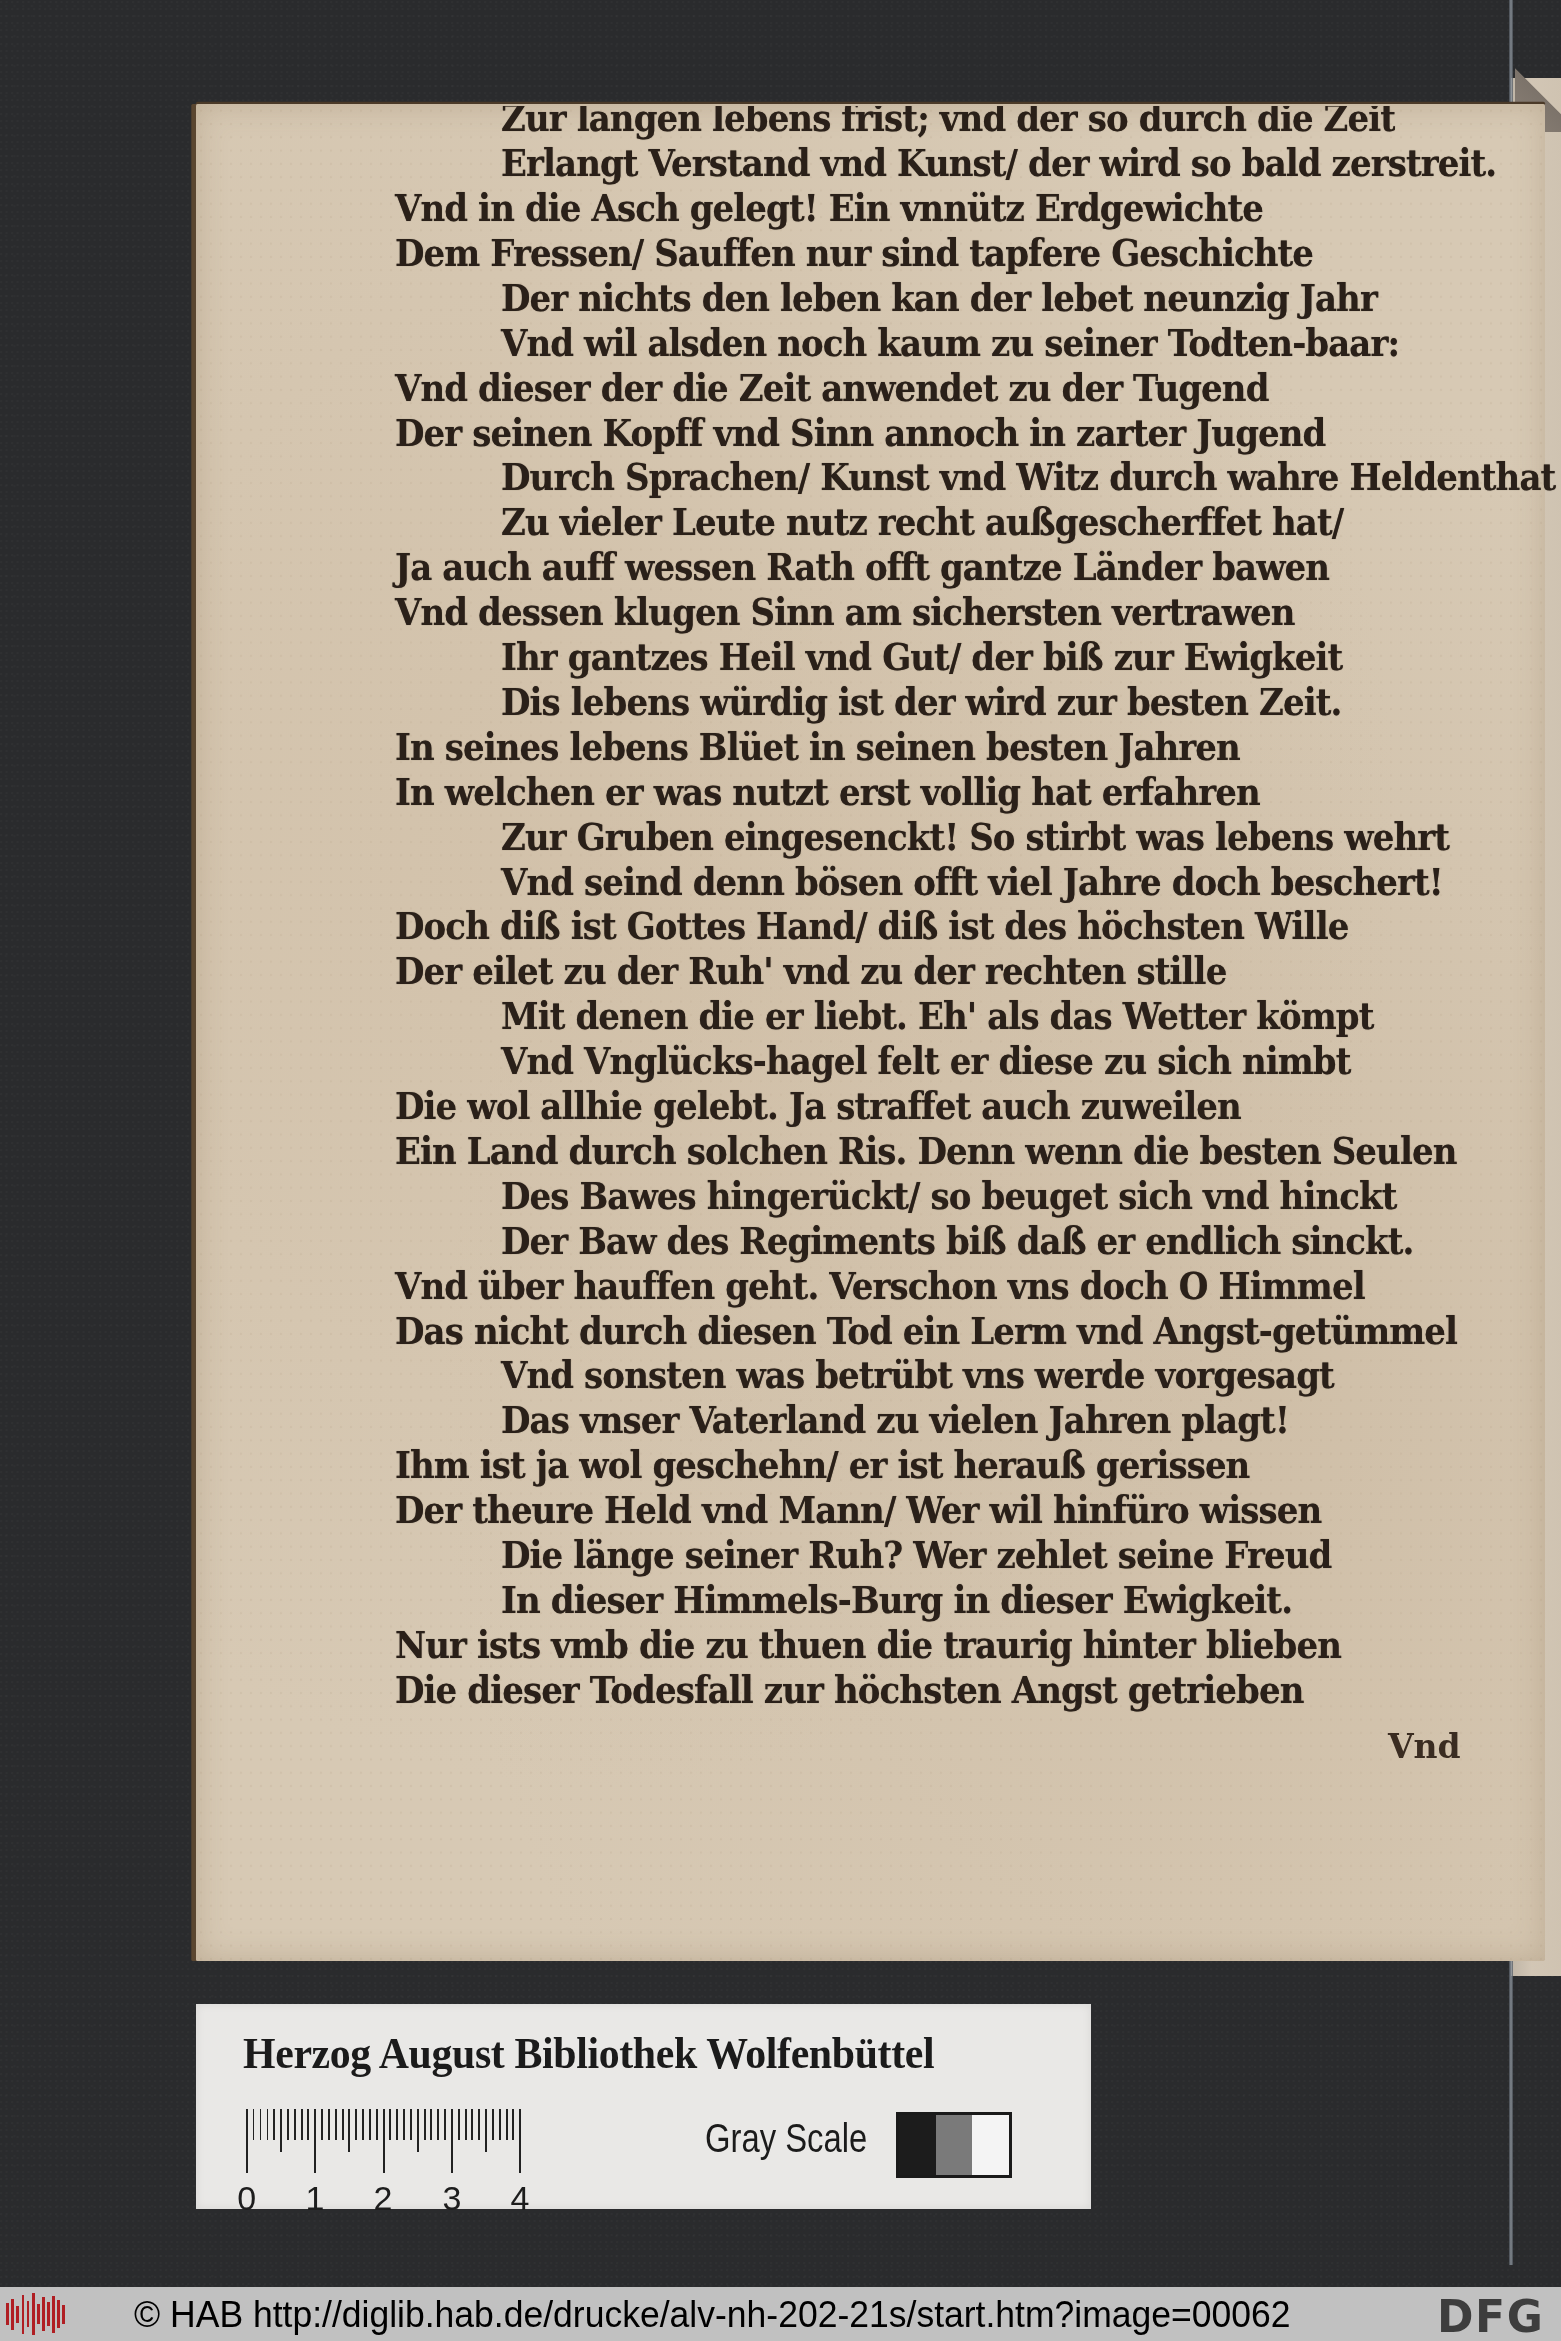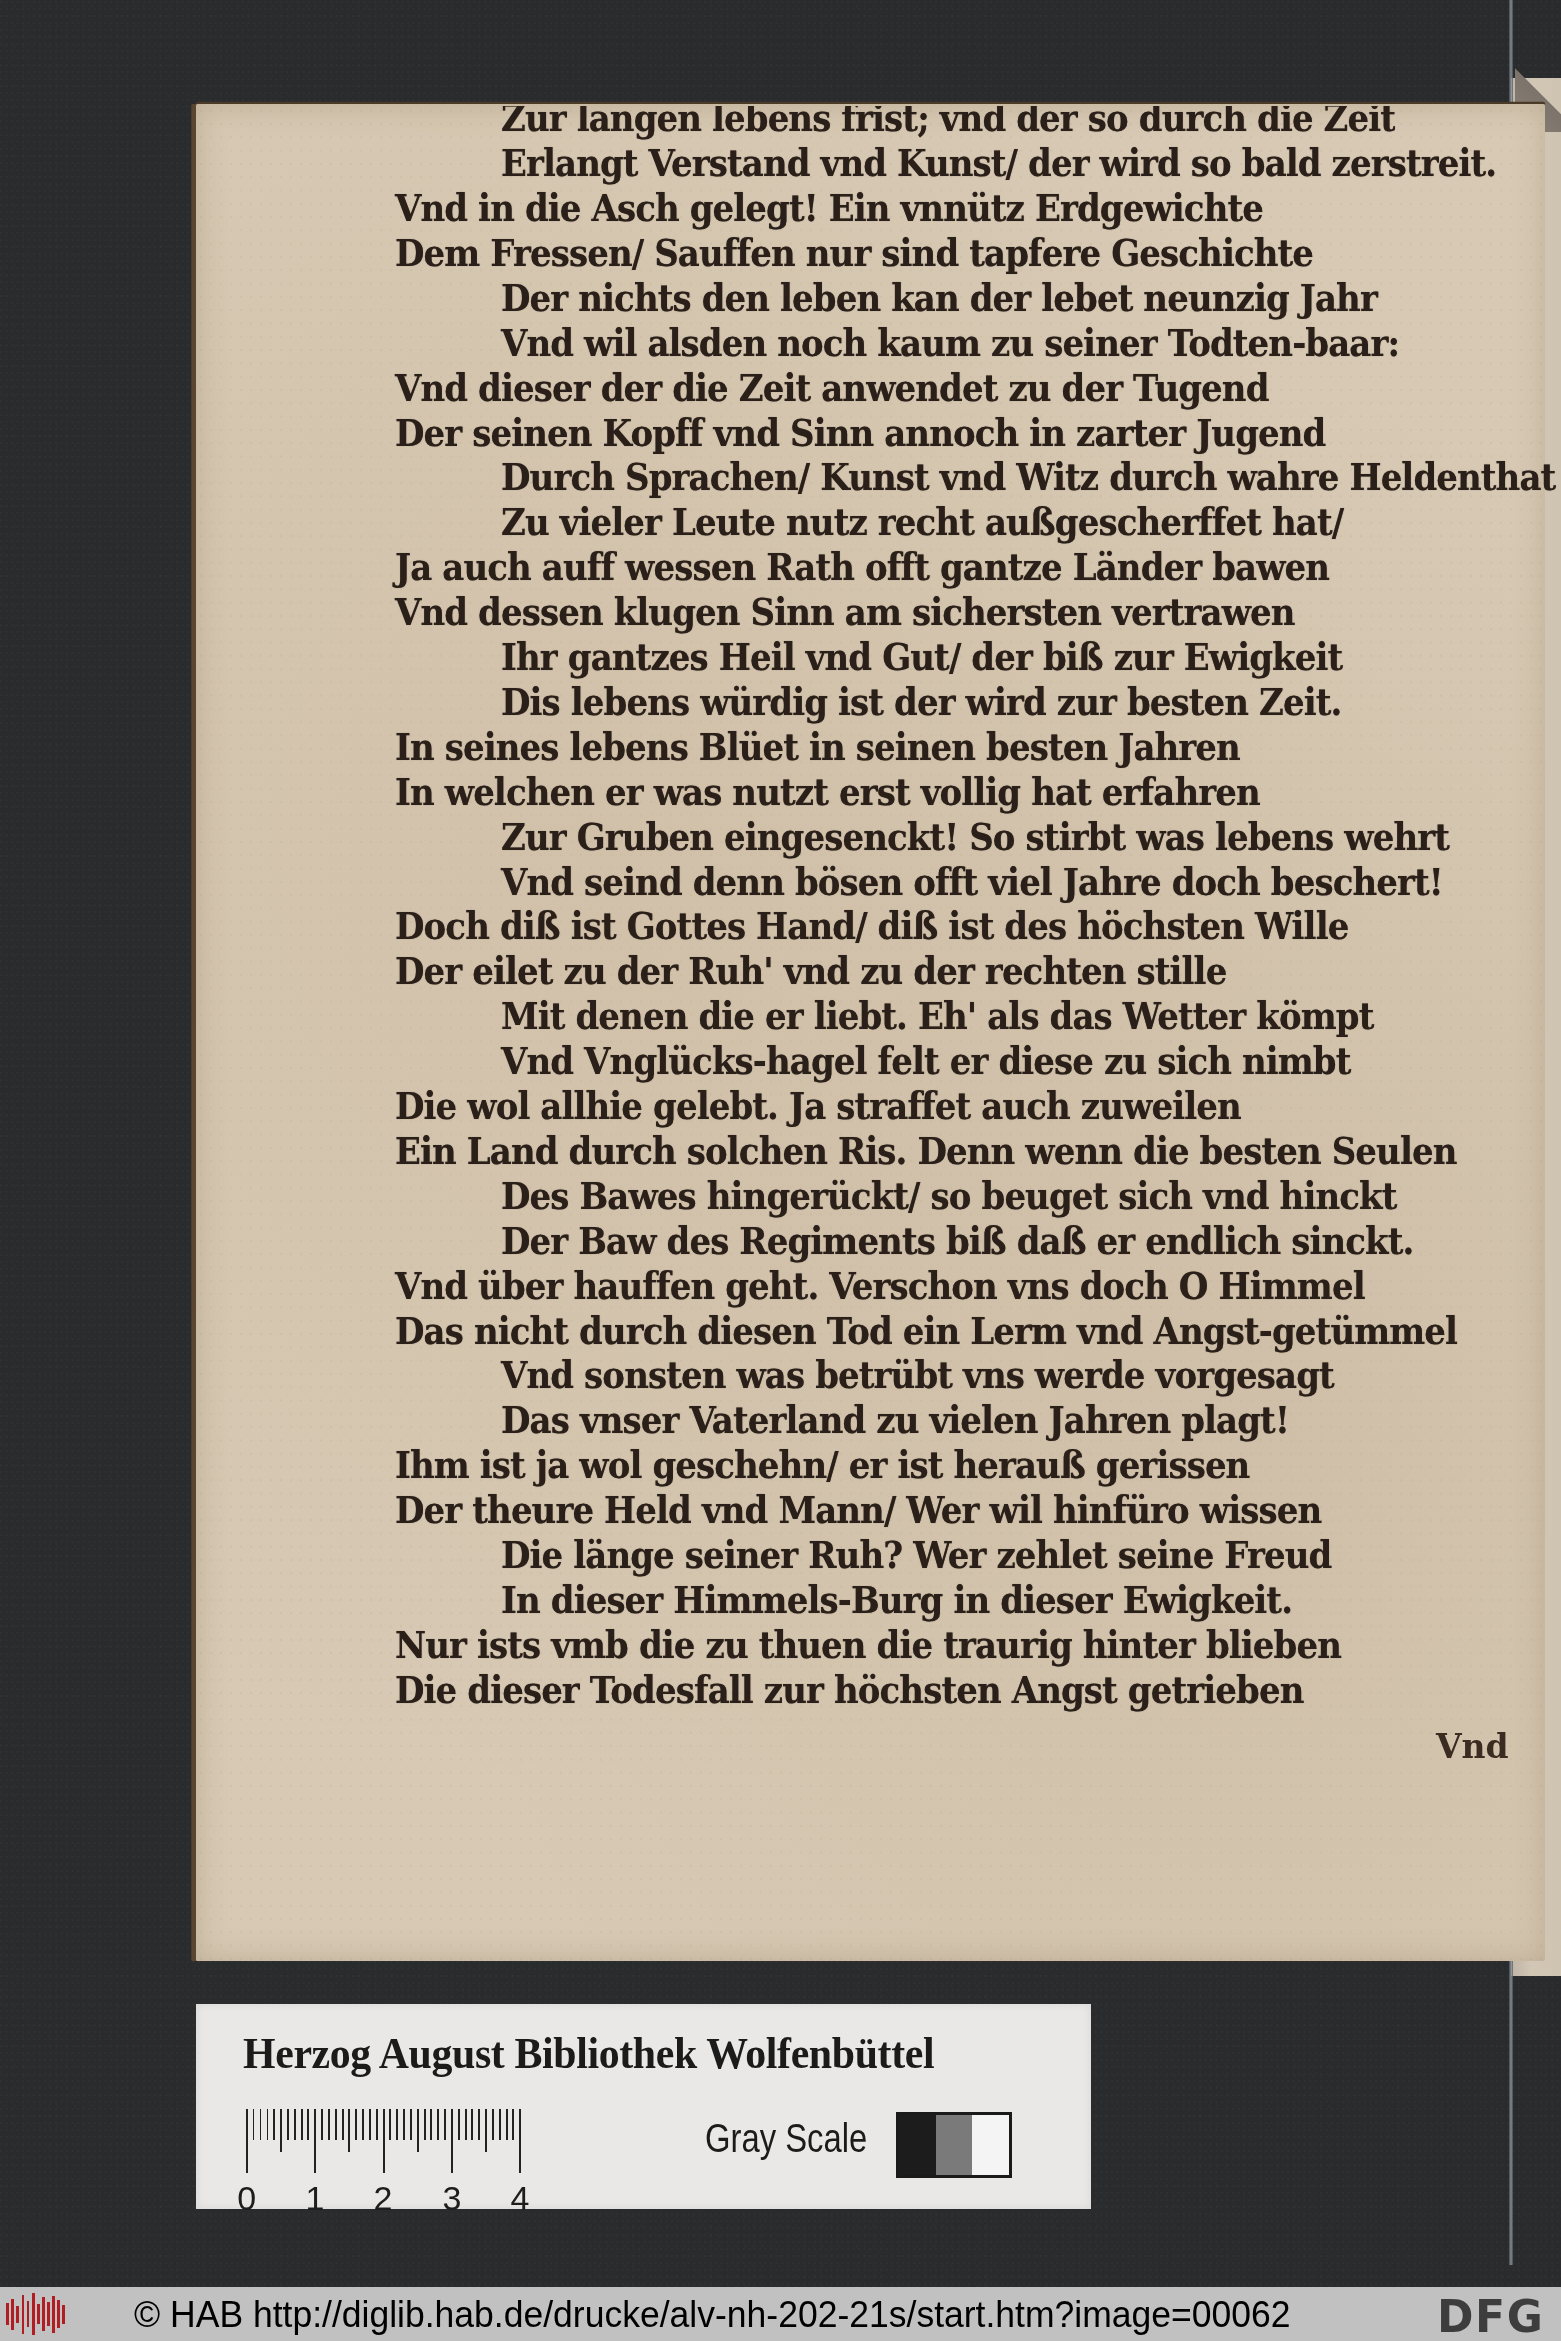--- a/index.html
+++ b/index.html
@@ -50,21 +50,21 @@
     }
     .line {
       position: absolute; white-space: nowrap;
       transform: scaleY(1.08); transform-origin: left center;
       text-shadow: 0 0 0.8px rgba(40,30,20,.6);
     }
     .line.indent { left: 305px; }
     .line.flush  { left: 199px; }
     .line.clipped { clip-path: inset(11px 0 0 0); }
     .catchword {
-      position: absolute; left: 1240px; top: 1623px;
+      position: absolute; left: 1192px; top: 1623px;
       font-size: 33px; font-weight: bold; color: #3a2c21;
     }
     
     .card {
       position: absolute; left: 196px; top: 2004px; width: 895px; height: 205px;
       background: #e9e8e6;
       box-shadow: inset 0 0 9.4px rgba(0,0,0,0.08);
     }
     .card-title {
       position: absolute; left: 47px; top: 23.4px;

